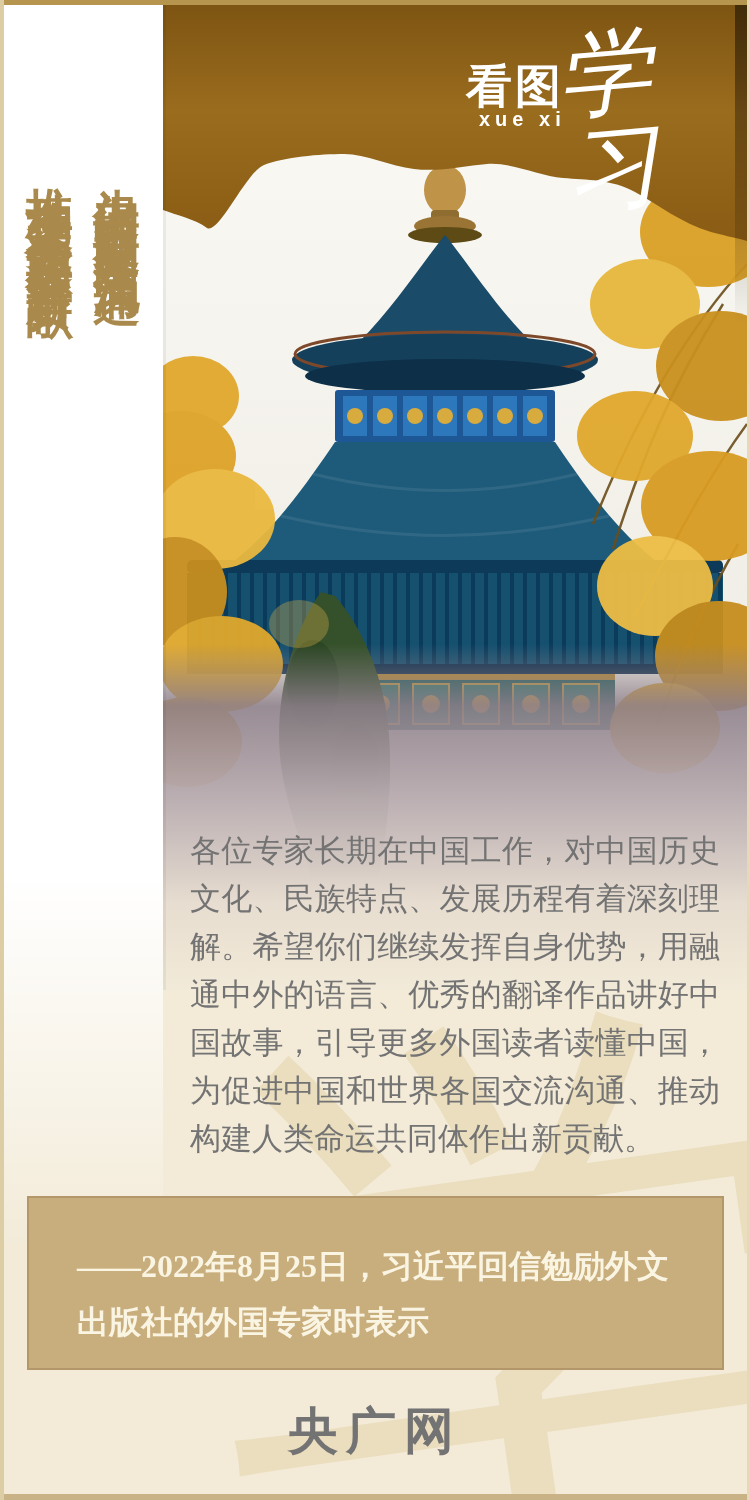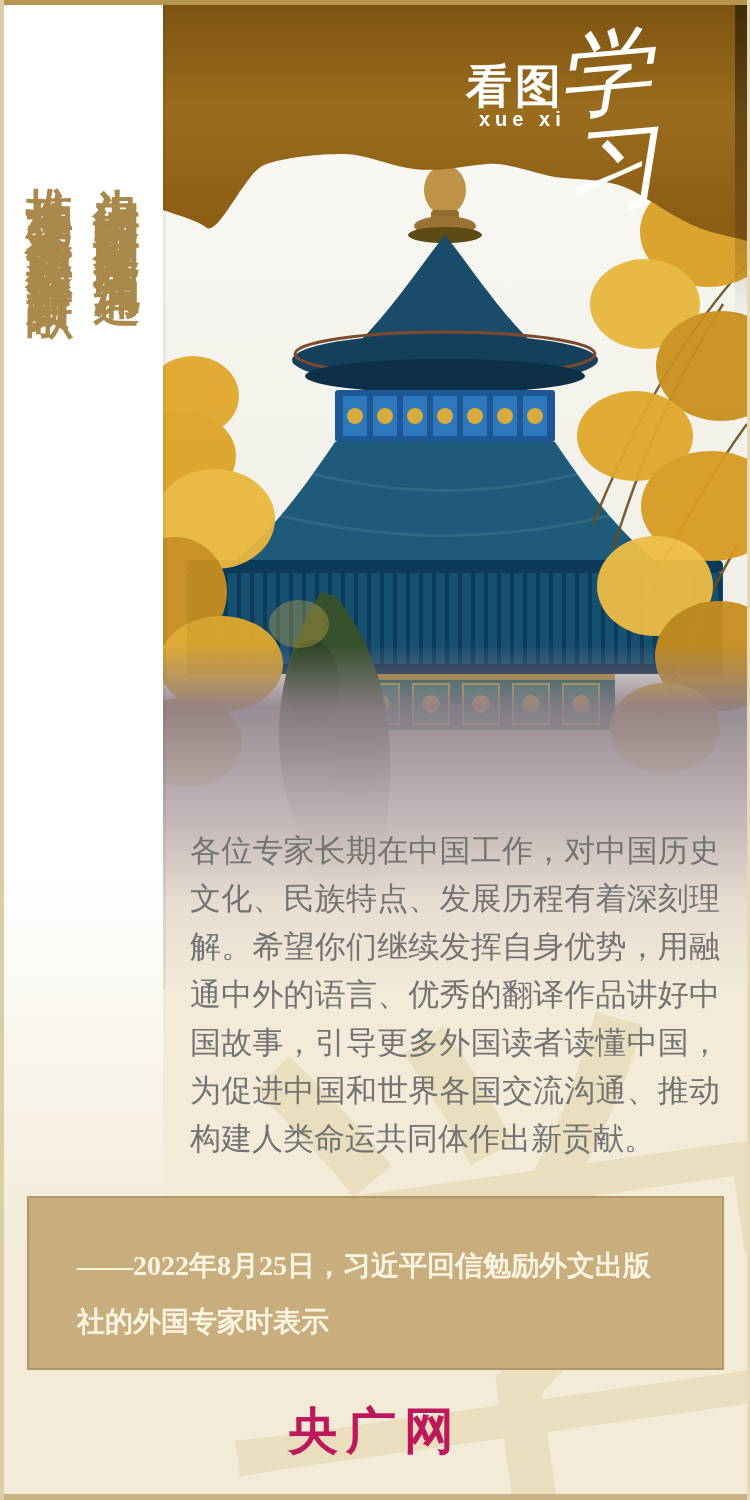--- a/index.html
+++ b/index.html
@@ -64,29 +64,29 @@
     font-family:"DejaVu Serif",serif;
   }
 
   .attribution{
     position:absolute;left:27px;top:1196px;width:697px;height:174px;z-index:3;
     background:#c9ae7d;border:2px solid #b3976a;box-sizing:border-box;
     color:#faf4e3;
   }
   .attribution .attr-text{
     margin:40px 46px 0 48px;
-    font-size:28px;line-height:56px;font-weight:700;
+    font-size:32px;line-height:56px;font-weight:700;
     font-family:"Liberation Serif",serif;
   }
 
   .publisher{
     position:absolute;left:0;top:1398px;width:750px;z-index:3;
     text-align:center;
     font-family:"Liberation Sans",sans-serif;font-weight:700;
-    font-size:50px;letter-spacing:8px;color:#be185d;
+    font-size:50px;letter-spacing:8px;color:#737373;
   }
 </style>
 </head>
 <body>
 
 <div class="poster">
 
   <div class="left-panel"></div>
 
   <div class="watermark">学</div>

